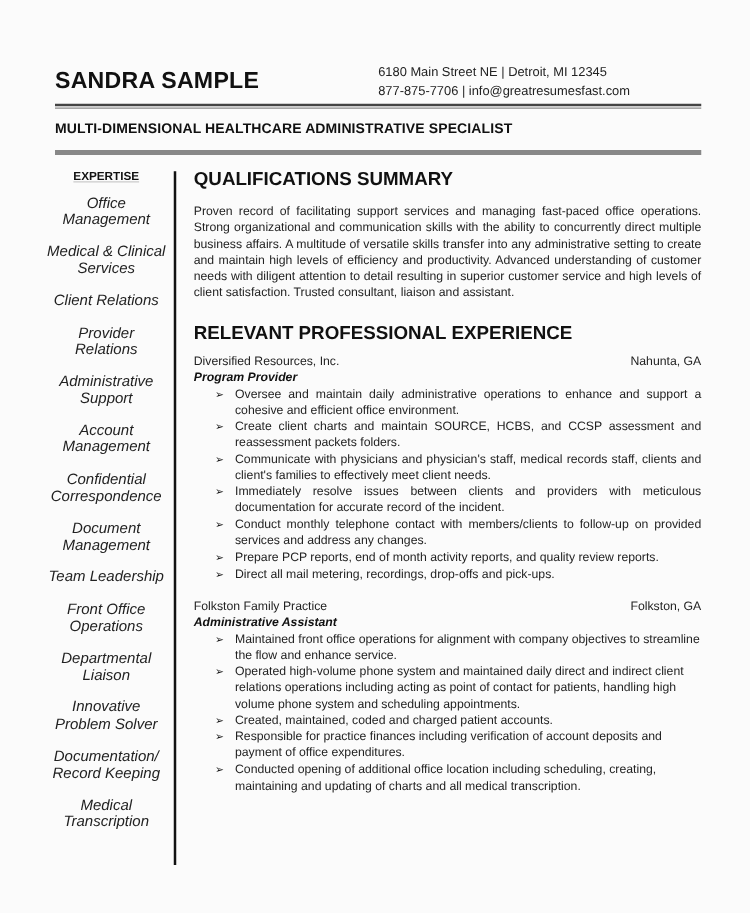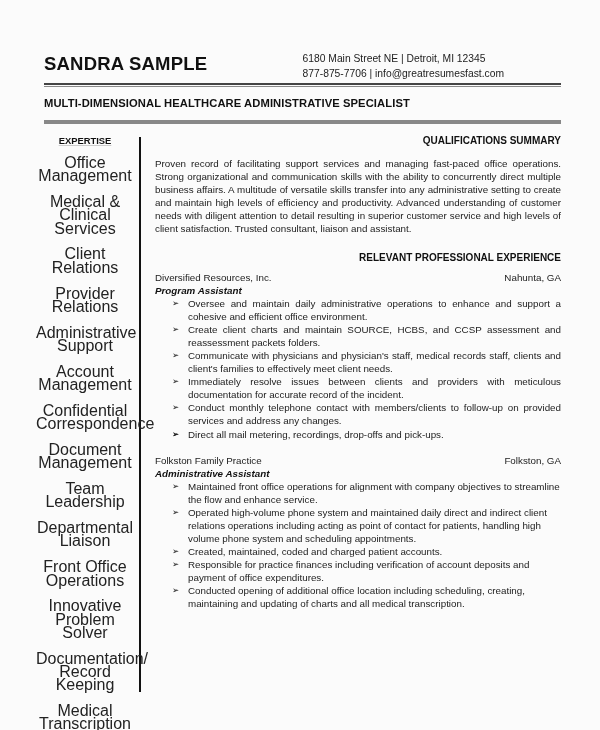--- a/index.html
+++ b/index.html
@@ -17,24 +17,24 @@
     .rule1 { position: absolute; left: 44px; width: 517px; top: 83px; height: 1.5px; background: #444; }
     .rule1b { position: absolute; left: 44px; width: 517px; top: 85.5px; height: 1.5px; background: #8a8a8a; }
     .headline {
       position: absolute; left: 44px; top: 97px; font-size: 11.2px; font-weight: bold; color: #111; letter-spacing: 0.1px;
     }
     .rule2 { position: absolute; left: 44px; width: 517px; top: 120px; height: 3.5px; background: #888; }
     .vline { position: absolute; left: 139px; top: 137px; width: 1.8px; height: 555px; background: #111; }
 
     .sidebar { position: absolute; left: 36px; width: 98px; top: 135px; text-align: center; }
     .side-title { font-size: 9.4px; font-weight: bold; color: #111; margin-bottom: 10px; text-decoration: underline; text-decoration-color: #ccc; }
-    .side-item { font-size: 16px; line-height: 13.3px; color: #222; margin-bottom: 12.5px; text-align: center; }
+    .side-item { font-size: 12px; font-style: italic; line-height: 13.3px; color: #222; margin-bottom: 12.5px; text-align: center; }
 
     .main { position: absolute; left: 155px; width: 406px; top: 135px; }
-    .sec-title { font-size: 10px; font-weight: bold; color: #111; text-align: right; }
+    .sec-title { font-size: 15px; font-weight: bold; color: #111; }
     .summary { margin-top: 11px; font-size: 9.8px; line-height: 13.1px; text-align: justify; color: #222; }
     .sec2 { margin-top: 16px; }
     .job-head { display: flex; justify-content: space-between; font-size: 9.8px; color: #222; margin-top: 8px; line-height: 13px; }
     .job-title { font-size: 9.8px; font-weight: bold; font-style: italic; color: #111; line-height: 13px; }
     ul.bullets { list-style: none; margin: 0; padding: 0 0 0 33px; }
     ul.bullets li { position: relative; font-size: 9.8px; line-height: 13.1px; color: #222; text-align: justify; }
     ul.bullets li .arrow { position: absolute; left: -16px; top: 0; font-size: 8.5px; color: #111; }
     ul.rag li { text-align: left; }
     .job2 { margin-top: 13px; }
   </style>
@@ -84,26 +84,26 @@
           <div>Correspondence</div>
         </div>
         <div class="side-item">
           <div>Document</div>
           <div>Management</div>
         </div>
         <div class="side-item">
           <div>Team Leadership</div>
         </div>
         <div class="side-item">
+          <div>Front Office</div>
+          <div>Operations</div>
+        </div>
+        <div class="side-item">
           <div>Departmental</div>
           <div>Liaison</div>
-        </div>
-        <div class="side-item">
-          <div>Front Office</div>
-          <div>Operations</div>
         </div>
         <div class="side-item">
           <div>Innovative</div>
           <div>Problem Solver</div>
         </div>
         <div class="side-item">
           <div>Documentation/</div>
           <div>Record Keeping</div>
         </div>
         <div class="side-item">
@@ -117,28 +117,28 @@
     <div class="sec-title">QUALIFICATIONS SUMMARY</div>
     <div class="summary">Proven record of facilitating support services and managing fast-paced office operations.  Strong organizational and communication skills with the ability to concurrently direct multiple business affairs.  A multitude of versatile skills transfer into any administrative setting to create and maintain high levels of efficiency and productivity.  Advanced understanding of customer needs with diligent attention to detail resulting in superior customer service and high levels of client satisfaction.  Trusted consultant, liaison and assistant.</div>
 
     <div class="sec-title sec2">RELEVANT PROFESSIONAL EXPERIENCE</div>
     <div id="jobs">
         <div>
           <div class="job-head">
             <span>Diversified Resources, Inc.</span>
             <span>Nahunta, GA</span>
           </div>
-          <div class="job-title">Program Assistant</div>
+          <div class="job-title">Program Provider</div>
           <ul class="bullets">
             <li><span class="arrow">➢</span><span>Oversee and maintain daily administrative operations to enhance and support a cohesive and efficient office environment.</span></li>
             <li><span class="arrow">➢</span><span>Create client charts and maintain SOURCE, HCBS, and CCSP assessment and reassessment packets folders.</span></li>
             <li><span class="arrow">➢</span><span>Communicate with physicians and physician's staff, medical records staff, clients and client's families to effectively meet client needs.</span></li>
             <li><span class="arrow">➢</span><span>Immediately resolve issues between clients and providers with meticulous documentation for accurate record of the incident.</span></li>
             <li><span class="arrow">➢</span><span>Conduct monthly telephone contact with members/clients to follow-up on provided services and address any changes.</span></li>
-            <li><span class="arrow">➢</span></li>
+            <li><span class="arrow">➢</span><span>Prepare PCP reports, end of month activity reports, and quality review reports.</span></li>
             <li><span class="arrow">➢</span><span>Direct all mail metering, recordings, drop-offs and pick-ups.</span></li>
           </ul>
         </div>
         <div class="job2">
           <div class="job-head">
             <span>Folkston Family Practice</span>
             <span>Folkston, GA</span>
           </div>
           <div class="job-title">Administrative Assistant</div>
           <ul class="bullets rag">

